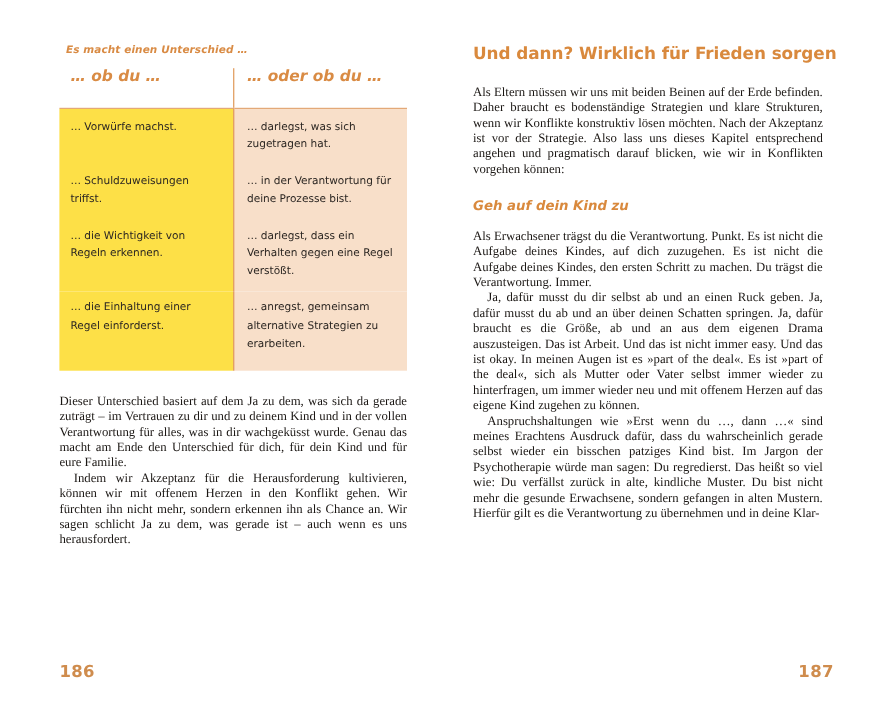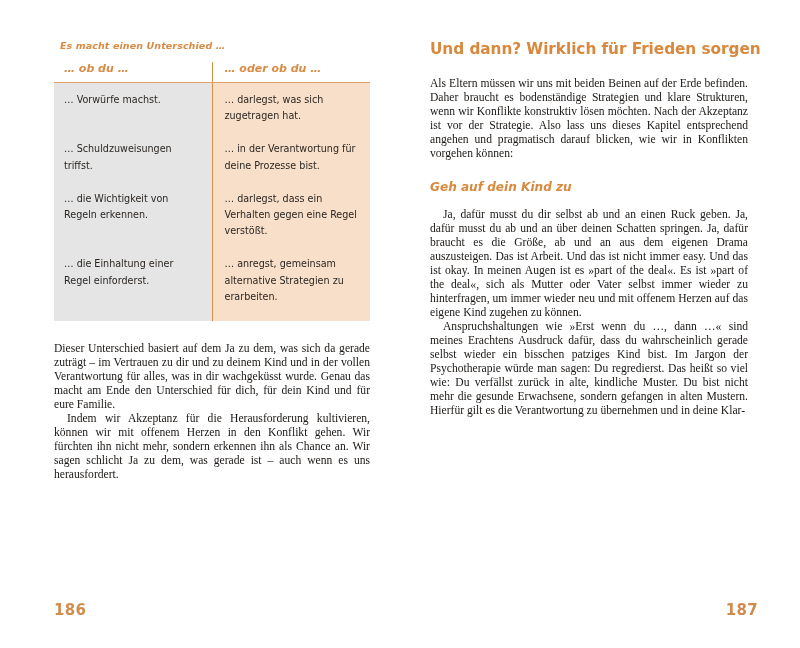--- a/index.html
+++ b/index.html
@@ -59,41 +59,41 @@
     border-collapse: collapse;
     table-layout: fixed;
   }
   .diff-table col.c1 { width: 158px; }
   .diff-table col.c2 { width: 158px; }
 
   .diff-table th {
     font-family: "DejaVu Sans", sans-serif;
     font-style: italic;
     font-weight: bold;
-    font-size: 11px;
+    font-size: 14px;
     color: #d98b44;
     text-align: left;
-    padding: 0 0 7px 10px;
+    padding: 0 0 20px 10px;
     border-bottom: 1.3px solid #e0a06a;
     vertical-align: bottom;
     background: #ffffff;
   }
   .diff-table th.col-b {
     border-left: 1.6px solid #dd8f49;
     padding-left: 12px;
   }
 
   .diff-table td {
     font-family: "DejaVu Sans", sans-serif;
     font-size: 9.6px;
     line-height: 16.2px;
     color: #2b2622;
     vertical-align: top;
     padding: 7px 14px 10px 10px;
-    background: #e5e5e5;
+    background: #fde047;
   }
   .diff-table td.col-b {
     background: #f8dfc9;
     border-left: 1.6px solid #dd8f49;
     padding-left: 12px;
     padding-right: 12px;
   }
   .diff-table tr.r1 td { padding-top: 9px; }
   .diff-table tr.last td { padding-bottom: 16px; }
 
@@ -196,20 +196,21 @@
 
   <div class="page page-right">
     <div class="content-right">
 
       <h1 class="chapter-title">Und dann? Wirklich für Frieden sorgen</h1>
 
       <p class="body-par">Als Eltern müssen wir uns mit beiden Beinen auf der Erde befinden. Daher braucht es bodenständige Strategien und klare Strukturen, wenn wir Konflikte konstruktiv lösen möchten. Nach der Akzeptanz ist vor der Strategie. Also lass uns dieses Kapitel entsprechend angehen und pragmatisch darauf blicken, wie wir in Konflikten vorgehen können:</p>
 
       <h2 class="section-title">Geh auf dein Kind zu</h2>
 
+      <p class="body-par">Als Erwachsener trägst du die Verantwortung. Punkt. Es ist nicht die Aufgabe deines Kindes, auf dich zuzugehen. Es ist nicht die Aufgabe deines Kindes, den ersten Schritt zu machen. Du trägst die Verantwortung. Immer.</p>
 
       <p class="body-par indent">Ja, dafür musst du dir selbst ab und an einen Ruck geben. Ja, dafür musst du ab und an über deinen Schatten springen. Ja, dafür braucht es die Größe, ab und an aus dem eigenen Drama auszusteigen. Das ist Arbeit. Und das ist nicht immer easy. Und das ist okay. In meinen Augen ist es »part of the deal«. Es ist »part of the deal«, sich als Mutter oder Vater selbst immer wieder zu hinterfragen, um immer wieder neu und mit offenem Herzen auf das eigene Kind zugehen zu können.</p>
 
       <p class="body-par indent">Anspruchshaltungen wie »Erst wenn du …, dann …« sind meines Erachtens Ausdruck dafür, dass du wahrscheinlich gerade selbst wieder ein bisschen patziges Kind bist. Im Jargon der Psychotherapie würde man sagen: Du regredierst. Das heißt so viel wie: Du verfällst zurück in alte, kindliche Muster. Du bist nicht mehr die gesunde Erwachsene, sondern gefangen in alten Mustern. Hierfür gilt es die Verantwortung zu übernehmen und in deine Klar-</p>
 
     </div>
 
     <div class="folio folio-right">187</div>
   </div>
 

